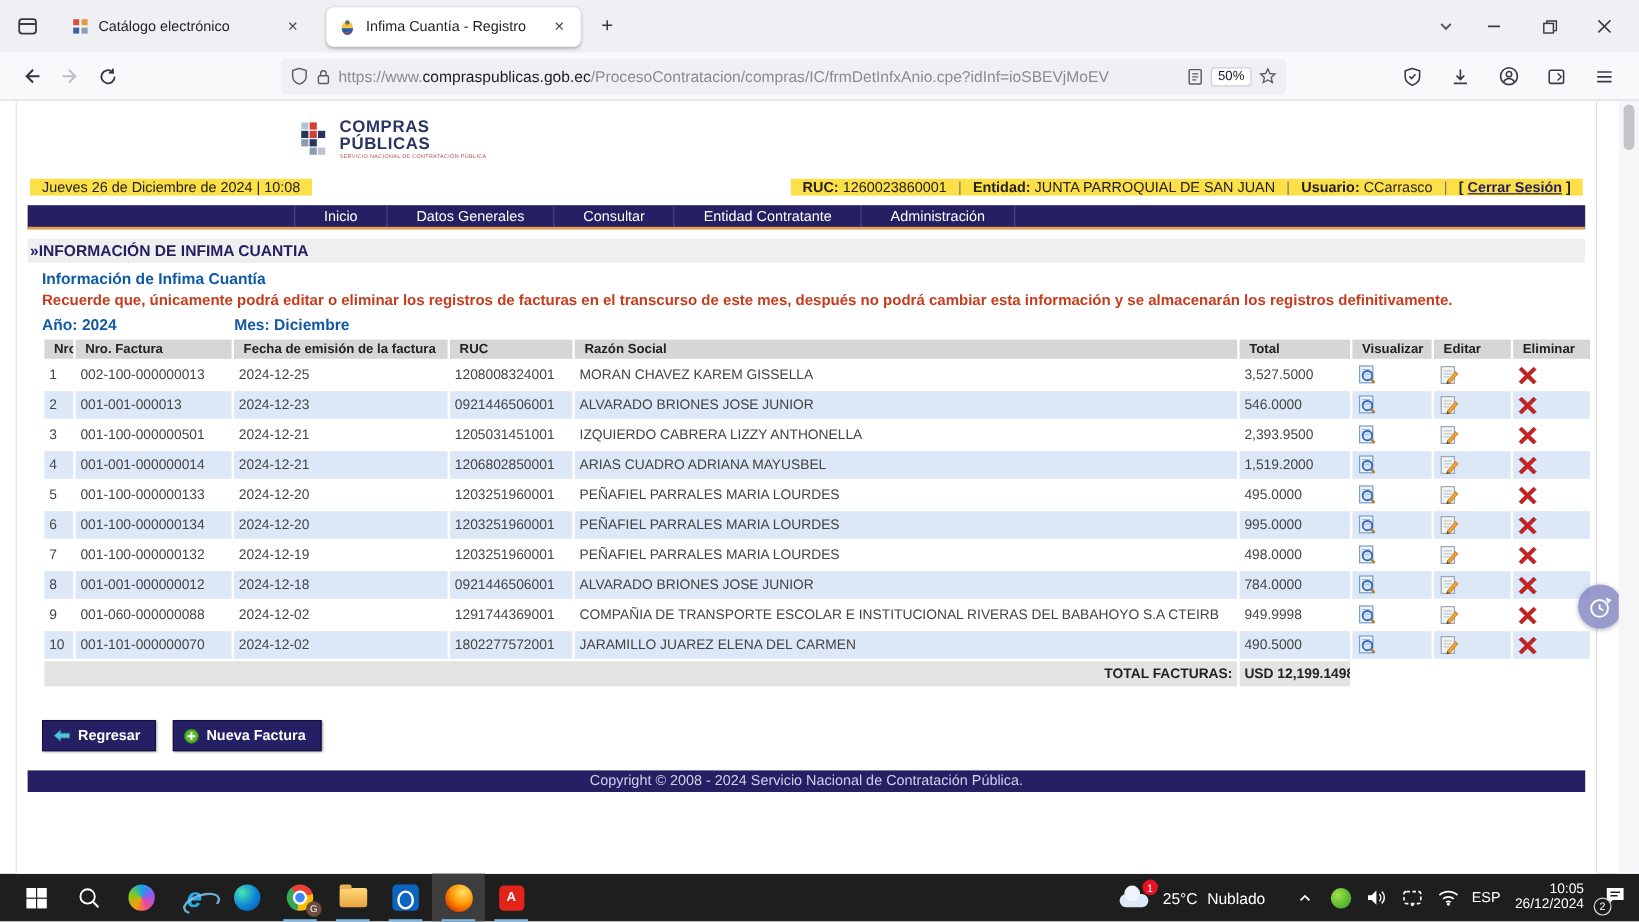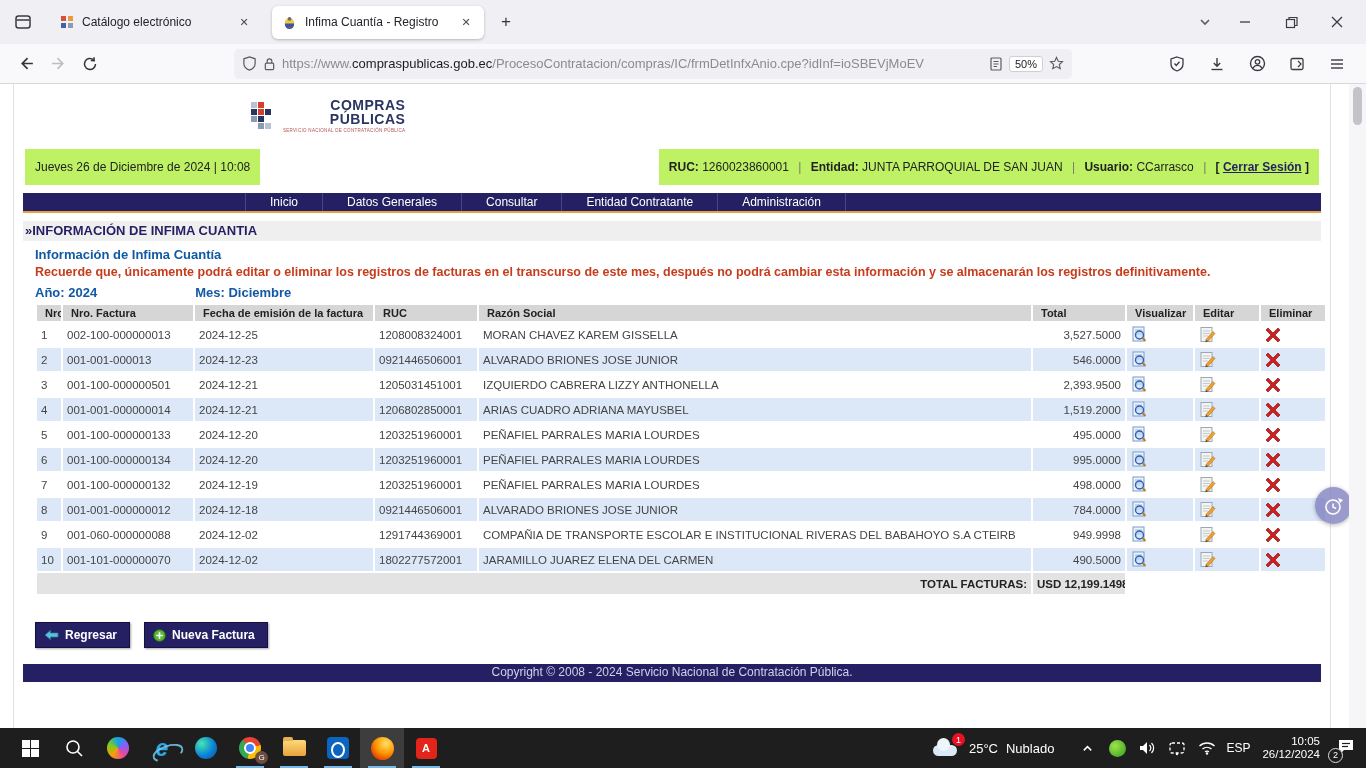--- a/index.html
+++ b/index.html
@@ -28,49 +28,49 @@
   .tb-right .navbtn { width:30px; }
 
   
   .viewport { position:relative; height:644px; background:#fff; }
   .page { position:absolute; left:13px; right:35px; top:0; bottom:0; border-left:1px solid #e2e2e6; border-right:1px solid #e2e2e6; padding:0 9px; background:#fff; }
 
   .page-header { display:flex; align-items:center; padding:14px 215px 6px 228px; }
   .cp-logo { display:flex; gap:5px; align-items:center; }
   .cp-px { display:grid; grid-template-columns:repeat(4,6px); grid-auto-rows:6px; gap:1px; }
   .cp-px i { display:block; }
-  .cp-text .l1 { font-size:14px; font-weight:bold; color:#2a3563; letter-spacing:.5px; line-height:14px;text-align:right; }
+  .cp-text .l1 { font-size:14px; font-weight:bold; color:#2a3563; letter-spacing:.5px; line-height:14px; }
   .cp-sub { font-size:4.5px; color:#b05050; margin-top:2px; letter-spacing:.3px; }
   .main-title { flex:1; text-align:center; font-size:23px; font-weight:bold; color:#241e62; }
   .gov-logo { display:flex; align-items:center; gap:6px; }
   .gov-text { font-family:"Liberation Serif",serif; font-size:9.5px; font-weight:bold; color:#24356b; line-height:11px; }
 
   .session-row { display:flex; justify-content:space-between; align-items:center; margin:10px 2px 8px 2px; }
-  .chip { background:#bef264; padding:11px 10px; font-size:12px; color:#222; }
+  .chip { background:#fde047; padding:0 10px; font-size:12px; color:#222; }
   .chip b { font-weight:bold; }
   .chip .sep { color:#777; padding:0 6px; }
   .logout-link { font-weight:bold; color:#241e62; text-decoration:underline; cursor:pointer; }
   .bracket { font-weight:bold; color:#222; }
 
   .navbar { height:20px; background:#252063; display:flex; align-items:stretch; padding-left:222px; border-bottom:2px solid #e5a13d; }
   .nav-item { color:#fff; font-size:12px; display:flex; align-items:center; padding:0 24px; border-right:1px solid #4a4587; cursor:pointer; }
   .nav-item:first-child { border-left:1px solid #4a4587; }
 
   .section-strip { background:#efefef; margin-top:8px; padding:2px 2px 3px 2px; font-size:13px; font-weight:bold; color:#241e62; }
   .subtitle { margin:6px 0 3px 12px; font-size:13px; font-weight:bold; color:#1159a3; }
   .warning { margin:2px 0 4px 12px; font-size:12.5px; font-weight:bold; color:#c63c1c; line-height:15px; max-width:1230px; }
   .ym-row { margin:5px 0 3px 12px; font-size:13px; font-weight:bold; color:#1159a3; display:flex; }
   .ym-mes { margin-left:98px; }
 
   table.facturas { margin-left:12px; border-spacing:2px; border-collapse:separate; table-layout:fixed; width:1280px; font-size:11.5px; color:#444; }
   table.facturas th { background:#d6d6d6; text-align:left; font-size:11px; font-weight:bold; color:#222; padding:2px 8px; white-space:nowrap; overflow:hidden; }
   table.facturas td { padding:3px 4px; height:21px; white-space:nowrap; overflow:hidden; }
   tr.odd td { background:#fff; }
   tr.even td { background:#dce8f8; }
-  td.num { text-align:right; }
+  td.num { }
   td.icon-cell { text-align:left; }
   td.icon-cell svg { vertical-align:middle; }
   .tot-label { background:#e3e3e3; text-align:right; font-weight:bold; color:#222; font-size:11.5px; }
   .tot-val { background:#e3e3e3; font-weight:bold; color:#222; font-size:11.5px; }
 
   .btn-row { display:flex; gap:14px; margin:26px 0 0 12px; }
   .btn { background:#252063; border:1px solid #14103f; color:#fff; font-size:12px; font-weight:bold; display:flex; align-items:center; gap:6px; padding:5px 12px 5px 8px; box-shadow:1px 1px 2px rgba(0,0,0,.35); cursor:pointer; }
 
   .page-footer { background:#252063; height:18px; margin-top:16px; text-align:center; font-size:12px; color:#cfd0e8; line-height:17px; }
 

